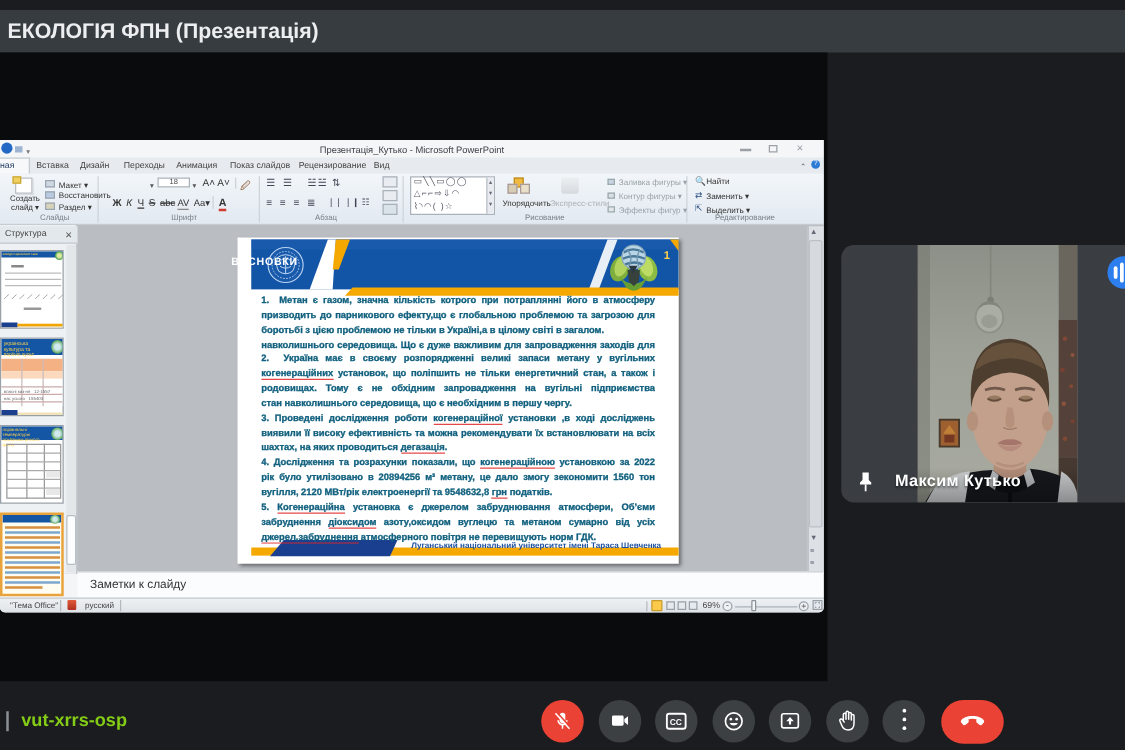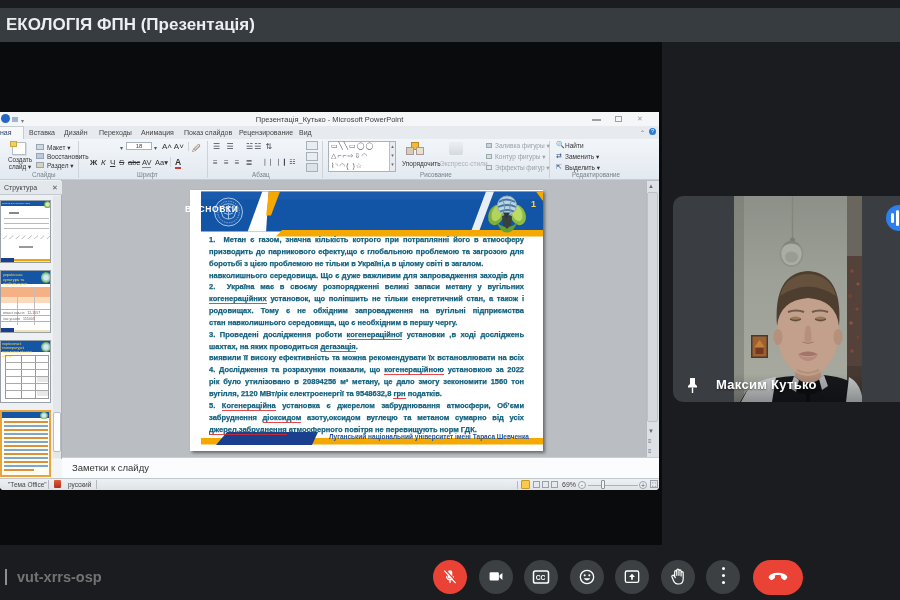--- a/index.html
+++ b/index.html
@@ -230,22 +230,22 @@
     <div id="bodytext" class="abs" style="left:19px;top:44.5px;width:315px;font-size:7.5px;font-weight:bold;color:#12617f;-webkit-text-stroke:0.25px #12617f;">
       <div class="ln j">1.&nbsp; Метан є газом, значна кількість котрого при потраплянні його в атмосферу</div>
       <div class="ln j">призводить до парникового ефекту,що є глобальною проблемою та загрозою для</div>
       <div class="ln">боротьбі з цією проблемою не тільки в Україні,а в цілому світі в загалом.</div>
       <div class="ln j">навколишнього середовища. Що є дуже важливим для запровадження заходів для</div>
       <div class="ln j">2.&nbsp; Україна має в своєму розпорядженні великі запаси метану у вугільних</div>
       <div class="ln j"><span class="rr">когенераційних</span> установок, що поліпшить не тільки енергетичний стан, а також і</div>
       <div class="ln j">родовищах. Тому є не обхідним запровадження на вугільні підприємства</div>
       <div class="ln">стан навколишнього середовища, що є необхідним в першу чергу.</div>
       <div class="ln j">3. Проведені дослідження роботи <span class="rr">когенераційної</span> установки ,в ході досліджень</div>
+      <div class="ln j">виявили її високу ефективність та можна рекомендувати їх встановлювати на всіх</div>
       <div class="ln">шахтах, на яких проводиться <span class="rr">дегазація</span>.</div>
-      <div class="ln j">виявили її високу ефективність та можна рекомендувати їх встановлювати на всіх</div>
       <div class="ln j">4. Дослідження та розрахунки показали, що <span class="rr">когенераційною</span> установкою за 2022</div>
       <div class="ln j">рік було утилізовано в 20894256 м³ метану, це дало змогу зекономити 1560 тон</div>
       <div class="ln">вугілля, 2120 МВт/рік електроенергії та 9548632,8 <span class="rr">грн</span> податків.</div>
       <div class="ln j">5. <span class="rr">Когенераційна</span> установка є джерелом забруднювання атмосфери, Об’єми</div>
       <div class="ln j">забруднення <span class="rr">діоксидом</span> азоту,оксидом вуглецю та метаном сумарно від усіх</div>
       <div class="ln"><span class="rr">джерел,забруднення</span> атмосферного повітря не перевищують норм ГДК.</div>
     </div>
     <div class="abs" style="left:139px;top:243px;width:210px;font-size:6.5px;font-weight:bold;color:#1b4f9e;white-space:nowrap;">Луганський національний університет імені Тараса Шевченка</div>
   </div>
 
@@ -368,21 +368,21 @@
   </svg>
   <div class="abs" style="left:43px;top:181px;font-size:13px;font-weight:bold;letter-spacing:0.3px;color:#fff;text-shadow:0 1px 2px rgba(0,0,0,0.5);">Максим Кутько</div>
 
   <div class="abs" style="left:213px;top:9px;width:26px;height:26px;border-radius:50%;background:#2d7ff0;"></div>
   <div class="abs" style="left:218px;top:17px;width:3px;height:10px;border-radius:2px;background:#fff;"></div>
   <div class="abs" style="left:223px;top:14px;width:3px;height:16px;border-radius:2px;background:#fff;"></div>
 </div>
 
 <div id="bottombar">
   <div class="abs" style="left:5px;top:569px;width:2px;height:16px;background:#8b9096;"></div>
-  <div class="abs" style="left:17px;top:568px;height:18px;line-height:18px;font-size:14.5px;font-weight:bold;color:#737373;">vut-xrrs-osp</div>
+  <div class="abs" style="left:17px;top:568px;height:18px;line-height:18px;font-size:14.5px;font-weight:bold;color:#84cc16;">vut-xrrs-osp</div>
 
   <div class="abs" style="left:433px;top:560px;width:34px;height:34px;border-radius:50%;background:#ea4335;"></div>
   <svg class="abs" style="left:441px;top:568px;" width="18" height="18" viewBox="0 0 24 24">
     <path d="M12,3 a3,3 0 0 1 3,3 v5 a3,3 0 0 1 -5.4,1.8 L15,7 v-1 Z M9,6.6 V6 a3,3 0 0 1 3,-3" fill="none"></path>
     <path d="M12,14 a3,3 0 0 0 3,-3 V6 a3,3 0 0 0 -6,0 v5 a3,3 0 0 0 3,3 Z" fill="#fff"></path>
     <path d="M6.5,11 a5.5,5.5 0 0 0 11,0 h-1.8 a3.7,3.7 0 0 1 -7.4,0 Z" fill="#fff"></path>
     <rect x="11.2" y="16" width="1.6" height="4" fill="#fff"></rect>
     <line x1="4.5" y1="3.5" x2="19.5" y2="20" stroke="#fff" stroke-width="1.8"></line>
     <line x1="6" y1="2.5" x2="21" y2="19" stroke="#ea4335" stroke-width="1.6"></line>
   </svg>

